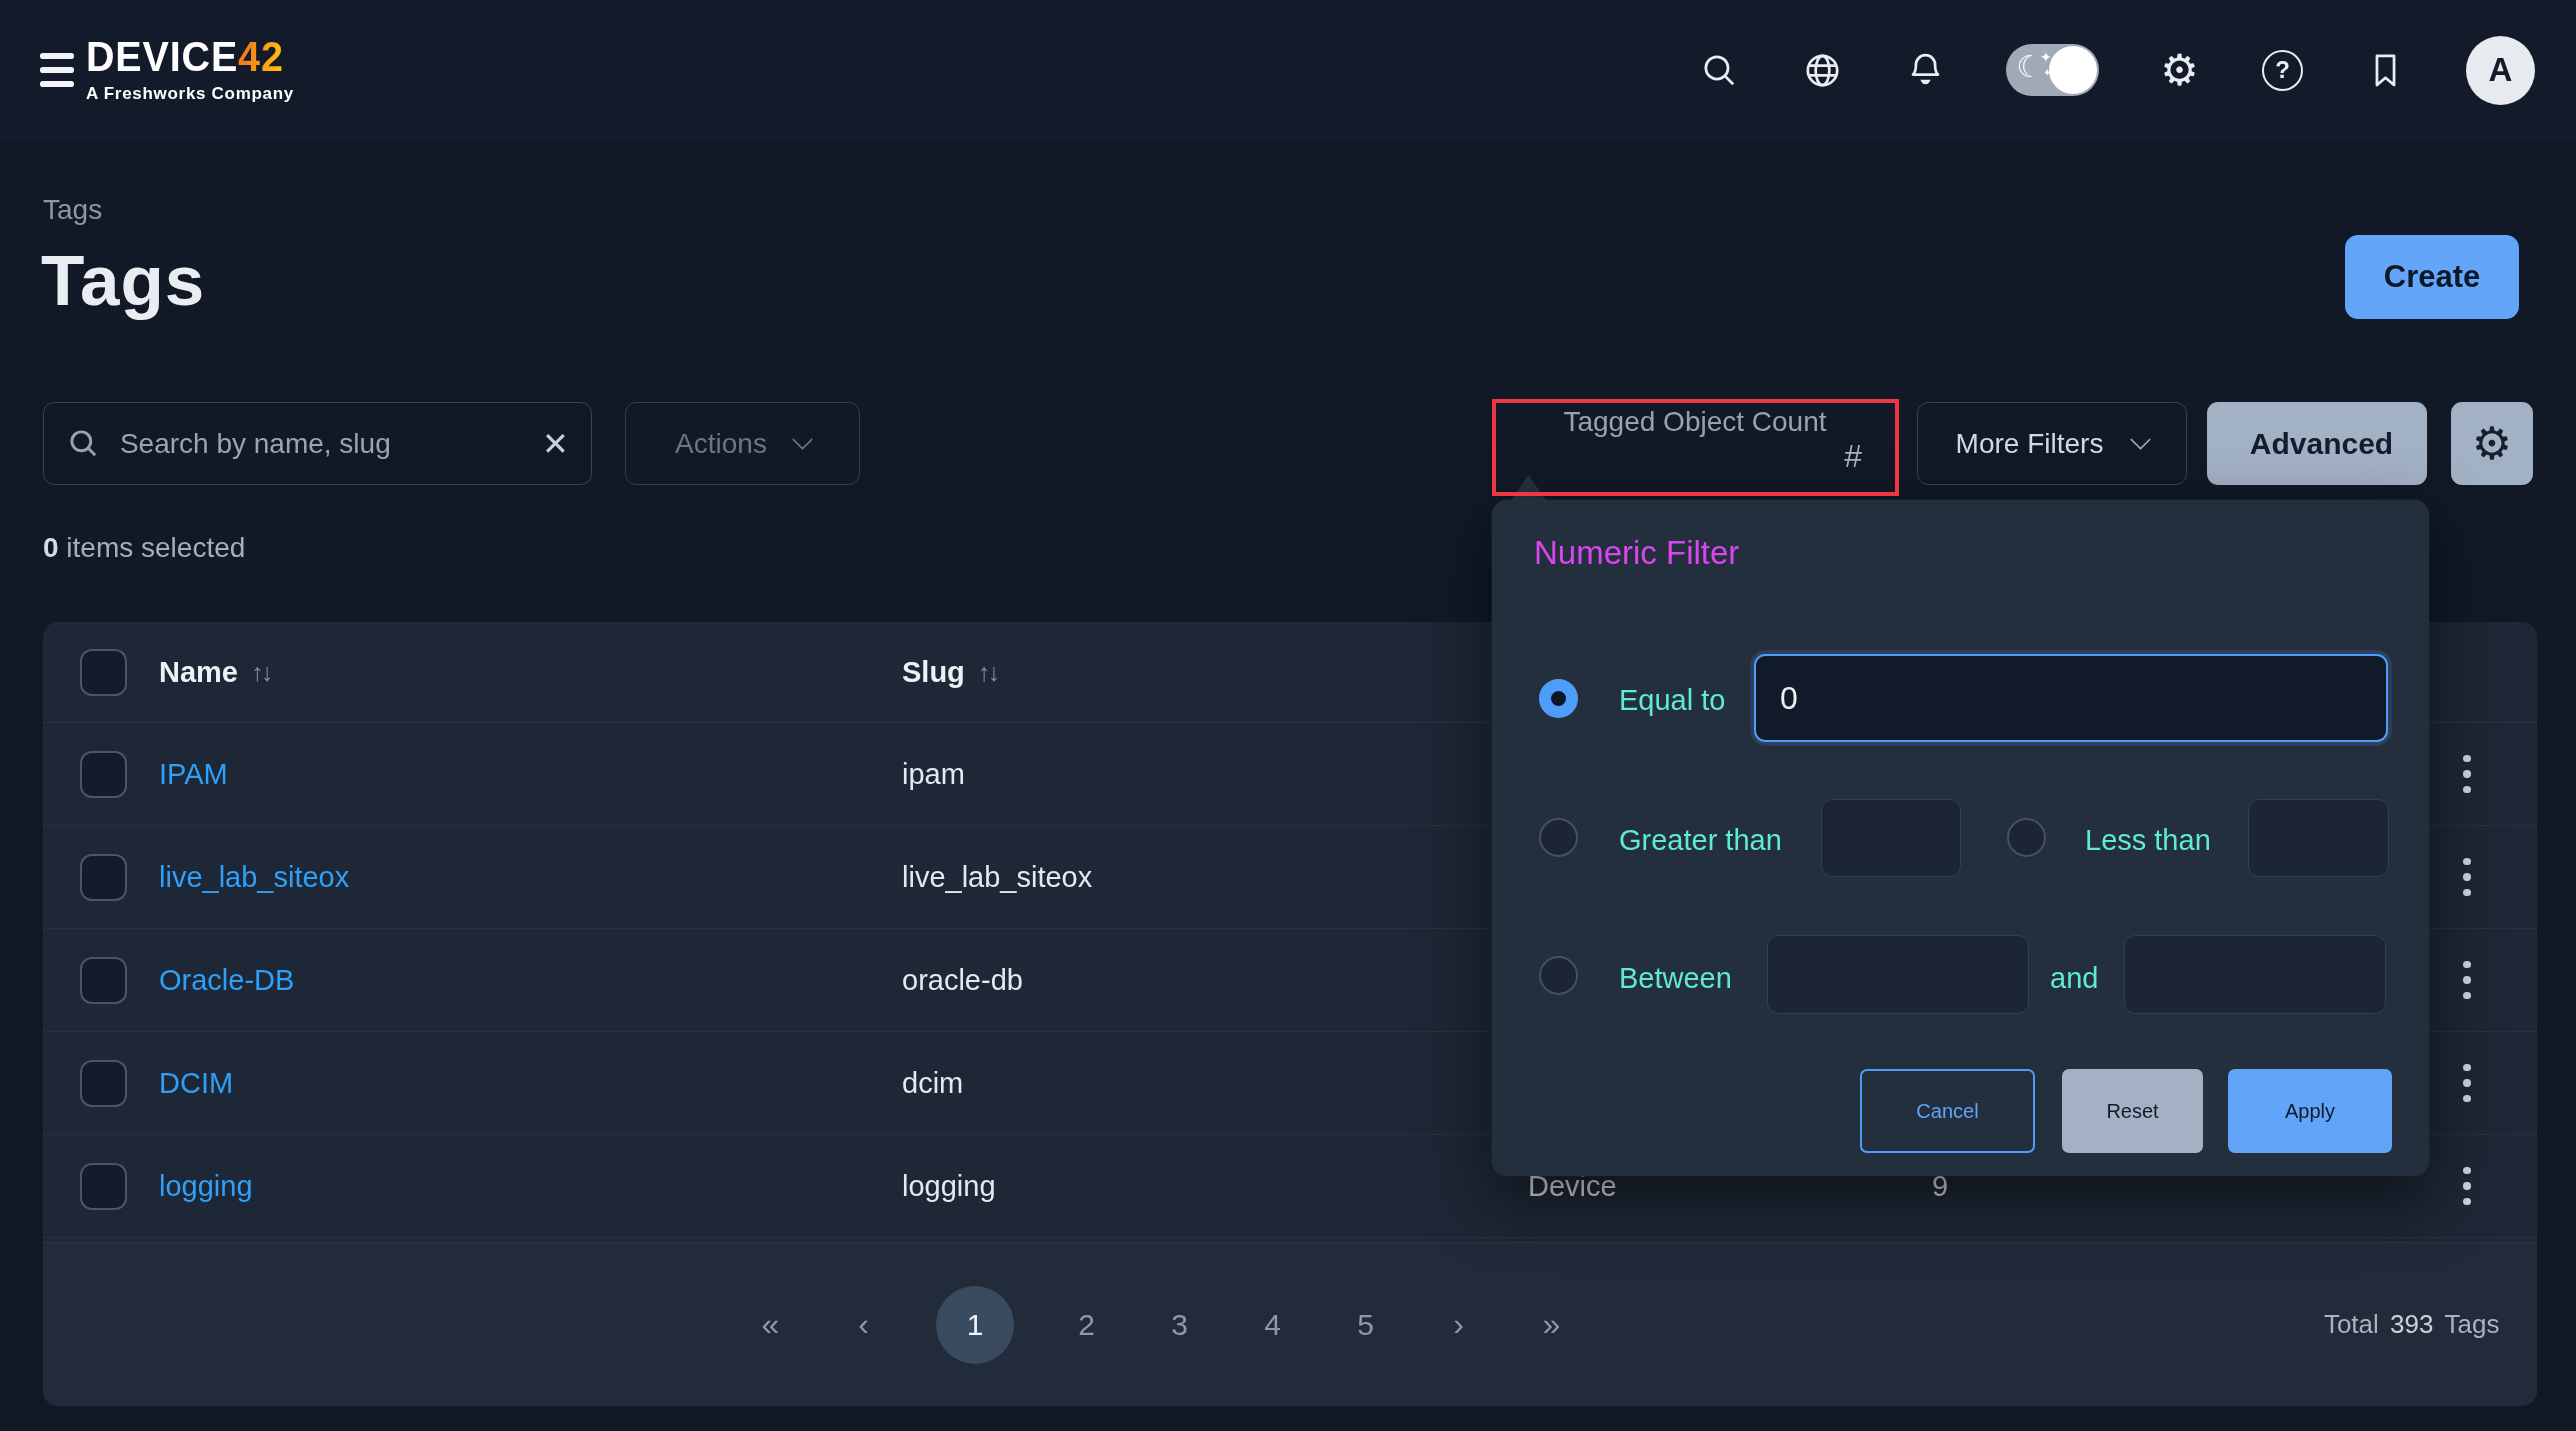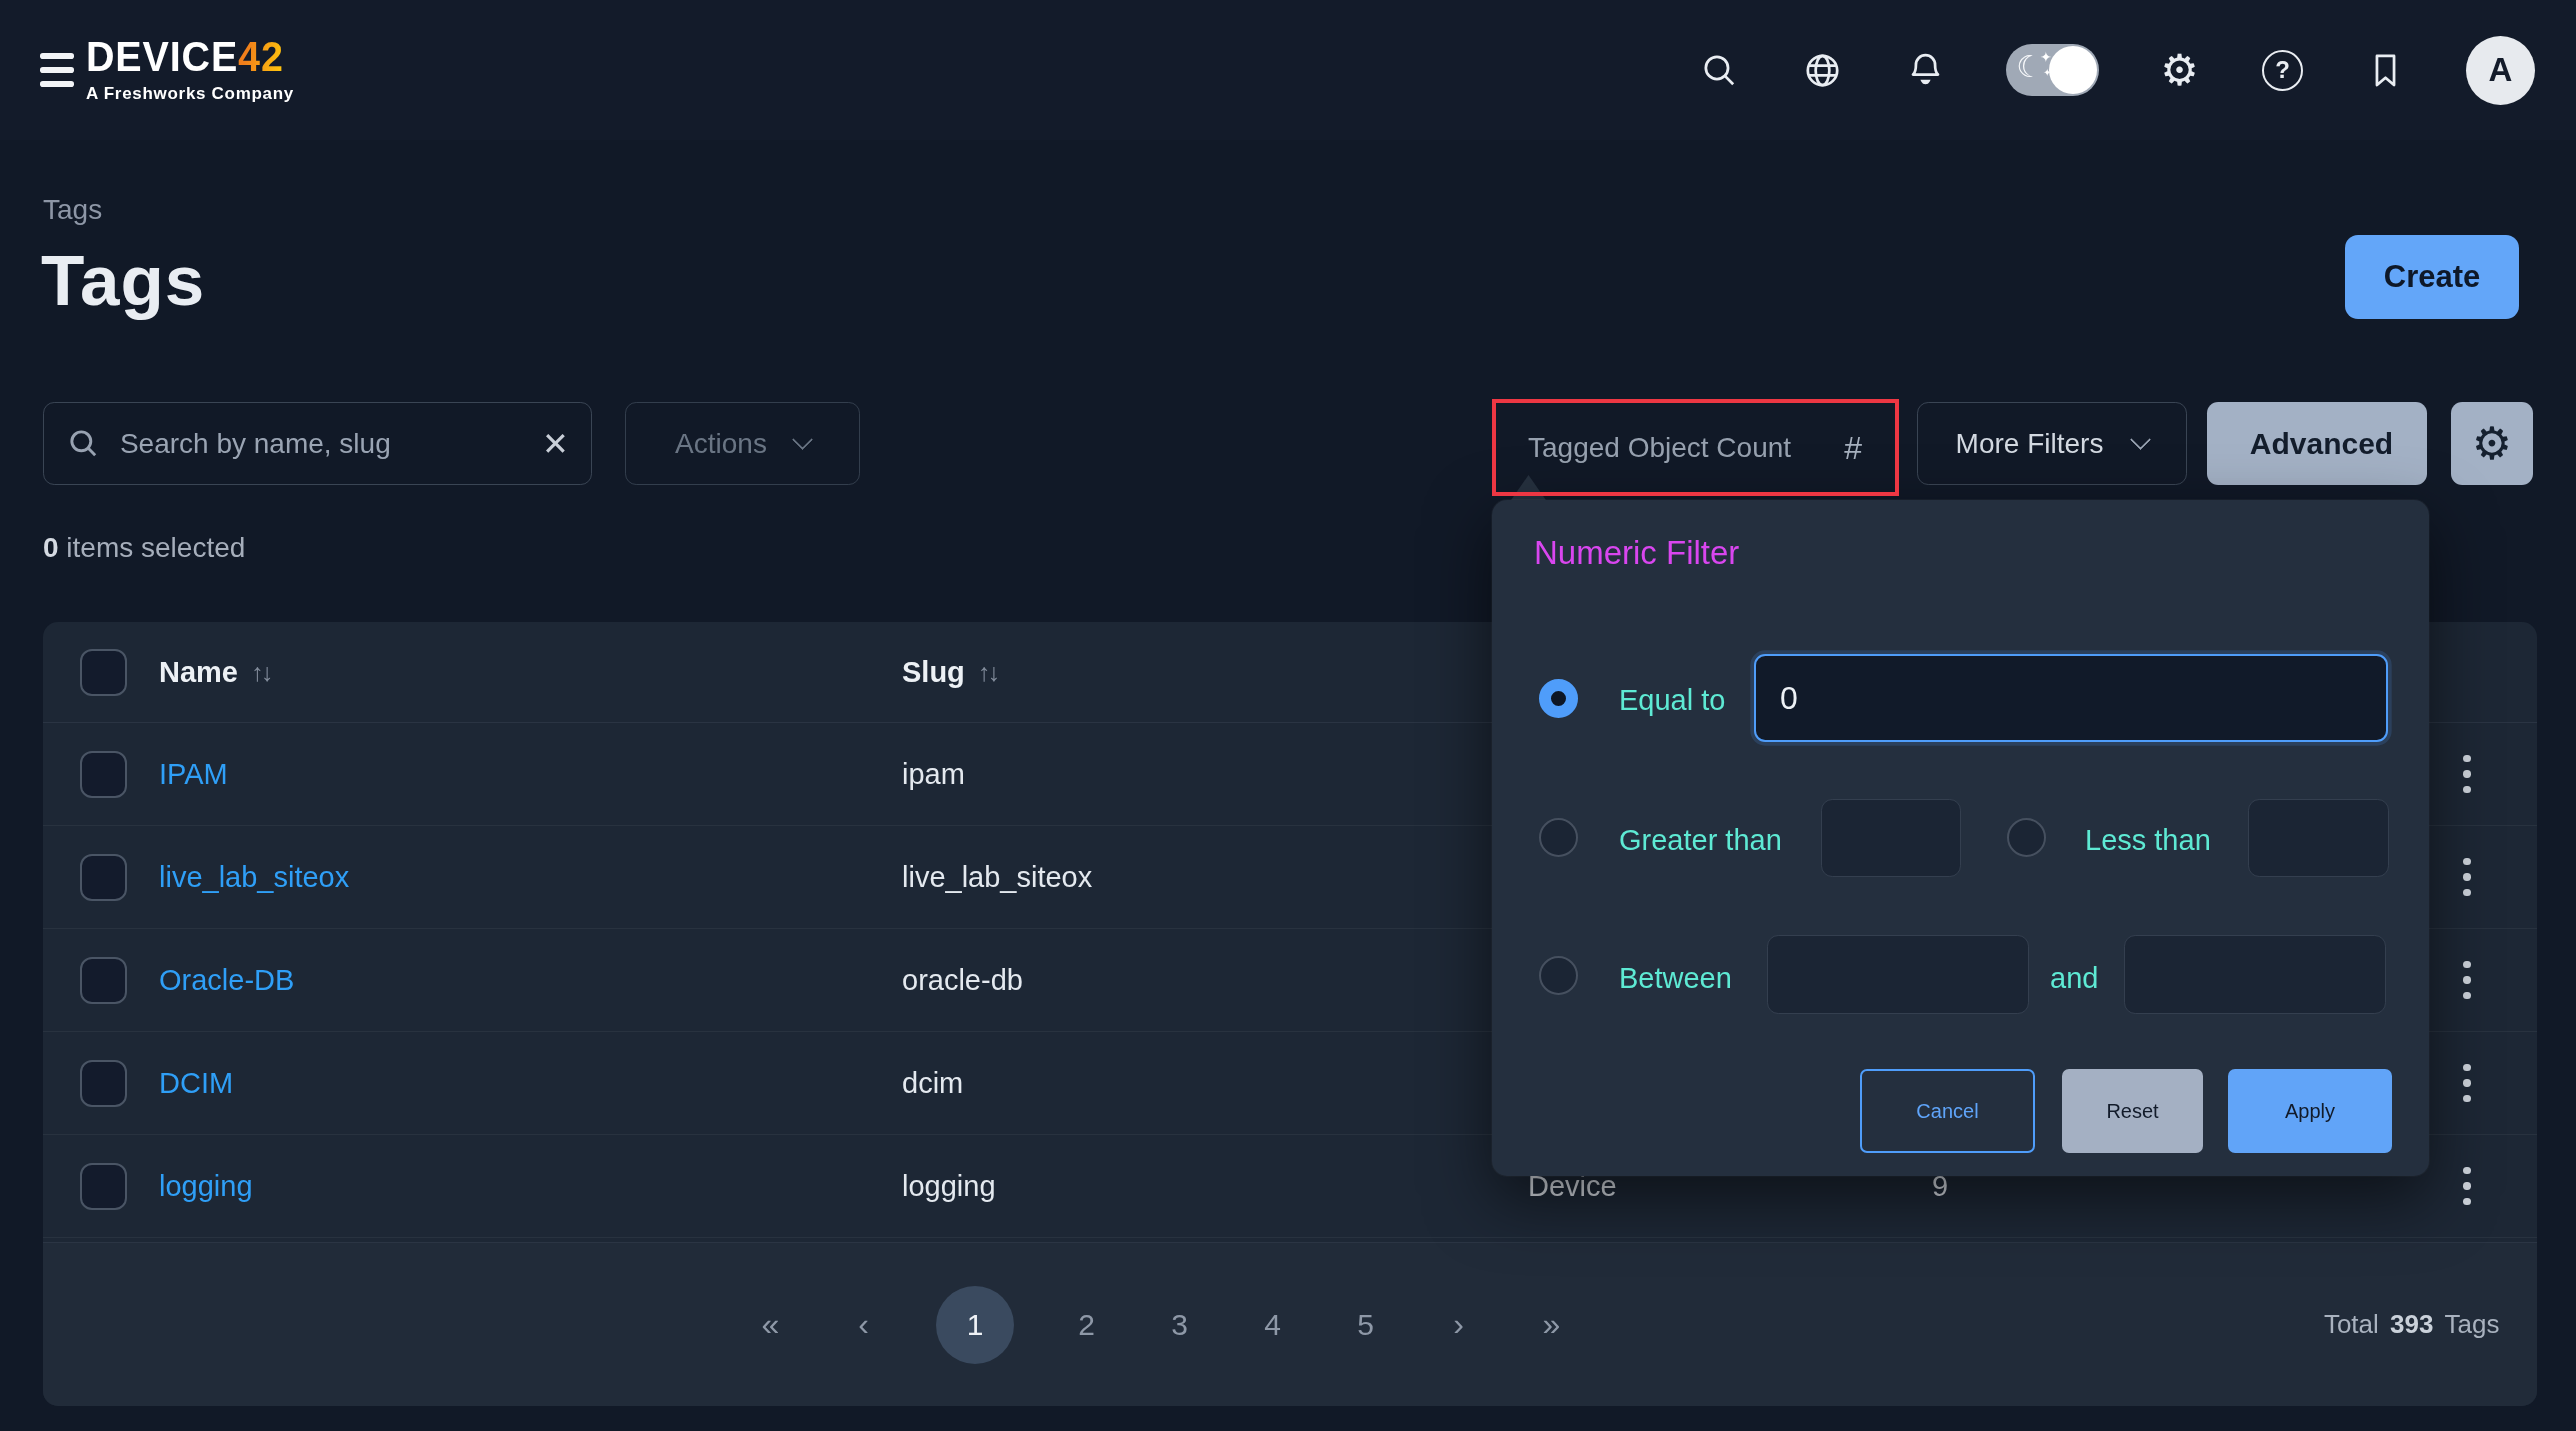--- a/index.html
+++ b/index.html
@@ -54,21 +54,21 @@
   .search-box input { flex:1; background:transparent; border:none; outline:none;
                       font-family:inherit; font-size:28px; color:#E4E9EF; min-width:0; }
   .search-box input::placeholder { color:#9AA4B3; }
   .search-clear { color:#C9CFD8; font-size:32px; cursor:pointer; line-height:1; }
   .chev { width:15px; height:15px; border-right:2.8px solid currentColor; border-bottom:2.8px solid currentColor;
           transform:rotate(45deg) translate(-2.8px,-2.8px); border-radius:0.9px; }
   .actions-btn { left:625px; top:402px; width:235px; height:83px; border:1.9px solid #333E4D; border-radius:11.2px;
                  display:flex; align-items:center; justify-content:center; gap:28px;
                  color:#6A7584; font-size:28px; cursor:pointer; }
   .tagged-btn { left:1498px; top:406px; width:394px; height:84px; display:flex; align-items:center;
-                padding:0 30px; color:#97A1AF; font-size:28px; cursor:pointer; }
+                padding:0 30px; color:#97A1AF; font-size:28px; cursor:pointer;flex-direction:column; }
   .tagged-btn .hash { margin-left:auto; font-size:32px; color:#A7B1BF; }
   .red-box { left:1492px; top:399px; width:407px; height:97px; border:4.7px solid #EE3743;
              z-index:60; pointer-events:none; }
   .popup-arrow { left:1509px; top:475px; width:39px; height:28px; background:#26313F;
                  clip-path:polygon(50% 0,100% 100%,0 100%); z-index:49; }
   .more-filters { left:1917px; top:402px; width:270px; height:83px; border:1.9px solid #3A4554; border-radius:11.2px;
                   display:flex; align-items:center; justify-content:center; gap:30px;
                   color:#D3D9E1; font-size:28px; cursor:pointer; }
   .more-filters .chev { color:#9AA4B3; }
   .advanced-btn { left:2207px; top:402px; width:220px; height:83px; border-radius:11.2px; background:#A3B1C5;
@@ -100,21 +100,21 @@
   .t-footer { position:absolute; left:0; bottom:0; width:2494px; height:164px;
               background:#212B39; border-top:1.9px solid #2B3544; border-radius:0 0 15px 15px; }
   .pager { position:absolute; left:707px; top:0; height:100%; display:flex; align-items:center;
            gap:52px; font-size:30px; color:#8E98A7; }
   .pg { min-width:41px; text-align:center; cursor:pointer; }
   .pg-active { width:78px; height:78px; border-radius:50%; background:#3A4A5F; color:#EFF2F6;
                display:flex; align-items:center; justify-content:center; }
   .pg-arrow { font-size:32px; }
   .total { position:absolute; right:17px; top:0; height:100%; display:flex; align-items:center;
            gap:11.2px; font-size:26px; color:#A9B2BF; padding-right:20.5px; }
-  .total b { color:#CAD1DA; font-weight:700; }
+  .total b { color:#CAD1DA; font-weight:400; }
 
   
   .popup { left:1492px; top:500px; width:937px; height:676px; background:#242F3E; border-radius:15px;
            z-index:50; box-shadow:0 22.3px 65px rgba(0,0,0,.55), 0 0 0 0.9px rgba(255,255,255,.04); }
   .fp-title { left:42px; top:34px; font-size:33px; font-weight:400; color:#d946ef; }
   .radio { width:39px; height:39px; border-radius:50%; }
   .radio-sel { border:12px solid #4F9DFA; background:#0D1625; }
   .radio-un { border:2.8px solid #46505F; background:#1B2534; }
   .fp-label { font-size:29px; color:#5eead4; }
   .big-input { background:#111A29; border:2.8px solid #4F9DFA; border-radius:11.2px; color:#EDF1F5;

